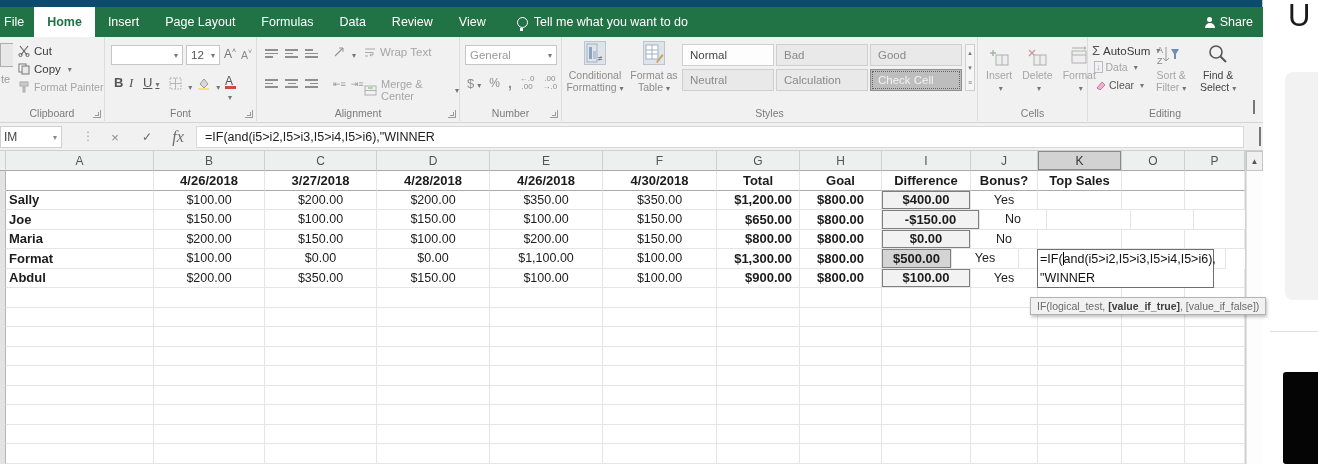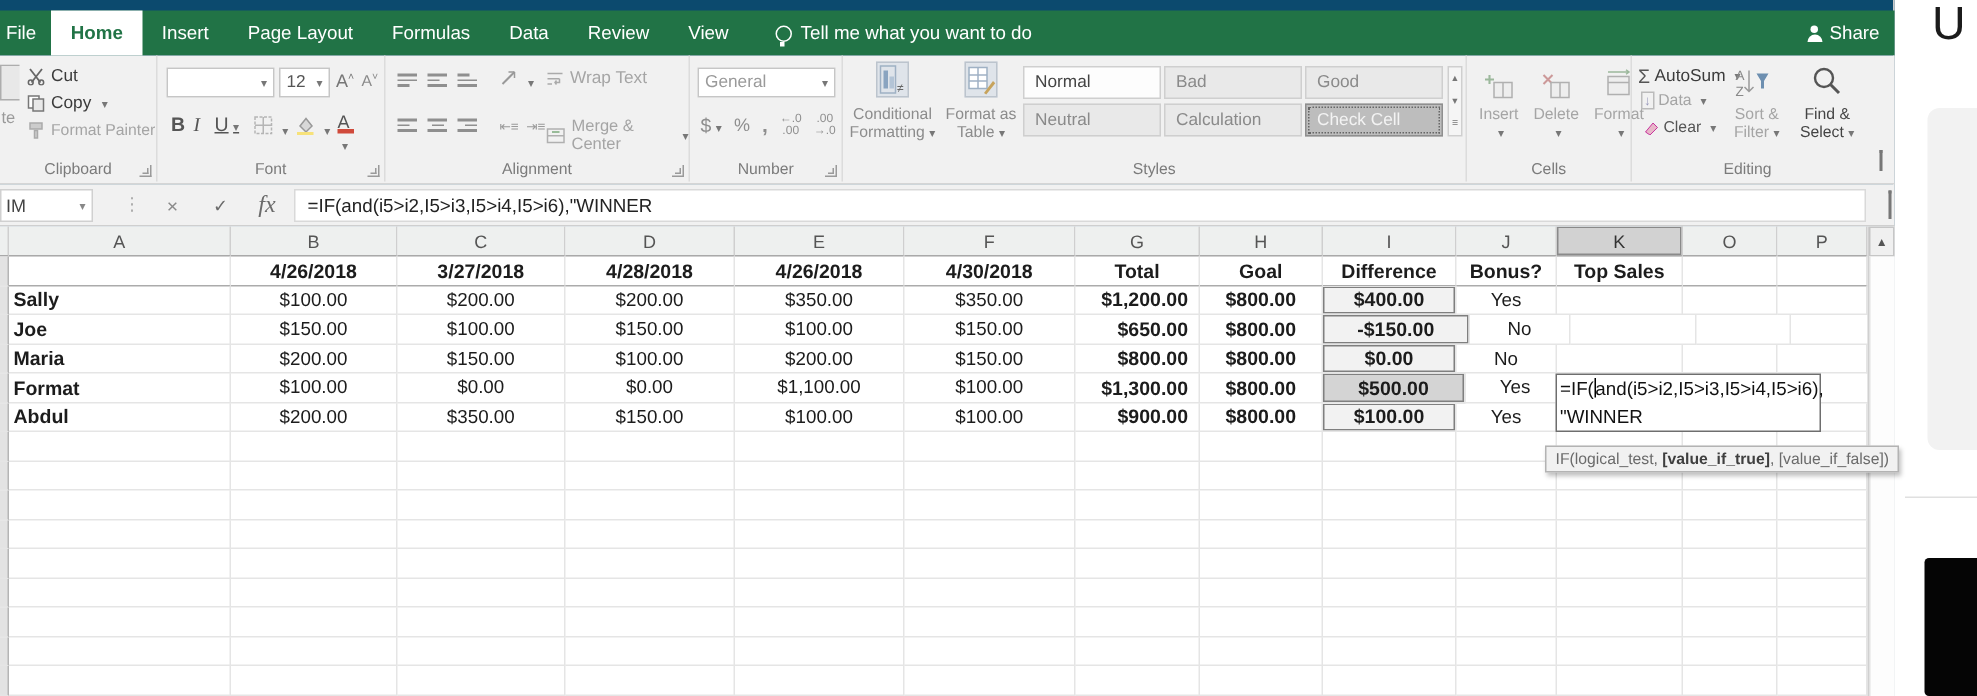--- a/index.html
+++ b/index.html
@@ -495,21 +495,21 @@
           <div class="g-row">
             <div class="g-cell rowhdr" style="width: 6px;"></div>
             <div class="g-cell nm" style="width: 148px;">Format</div>
             <div class="g-cell" style="width: 111px;">$100.00</div>
             <div class="g-cell" style="width: 112px;">$0.00</div>
             <div class="g-cell" style="width: 113px;">$0.00</div>
             <div class="g-cell" style="width: 113px;">$1,100.00</div>
             <div class="g-cell" style="width: 114px;">$100.00</div>
             <div class="g-cell bold right" style="width: 83px;">$1,300.00</div>
             <div class="g-cell bold" style="width: 82px;">$800.00</div>
-            <div class="g-cell bold diffbox diffsel" style="width: 95px;">$500.00</div>
+            <div class="g-cell bold diffbox diffsel" style="width: 70px;">$500.00</div>
             <div class="g-cell" style="width: 67px;">Yes</div>
             <div class="g-cell" style="width: 84px;"></div>
             <div class="g-cell" style="width: 63px;"></div>
             <div class="g-cell" style="width: 60px;"></div>
           </div>
           <div class="g-row">
             <div class="g-cell rowhdr" style="width: 6px;"></div>
             <div class="g-cell nm" style="width: 148px;">Abdul</div>
             <div class="g-cell" style="width: 111px;">$200.00</div>
             <div class="g-cell" style="width: 112px;">$350.00</div>

